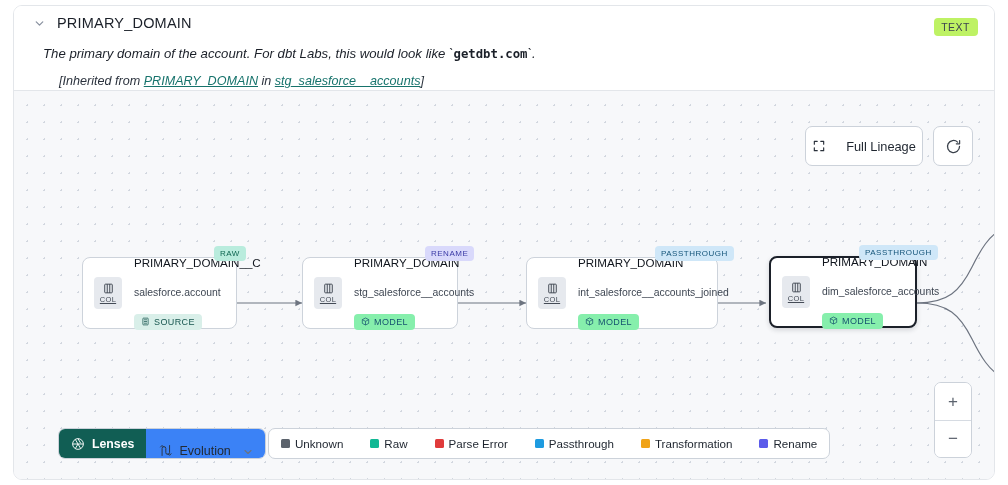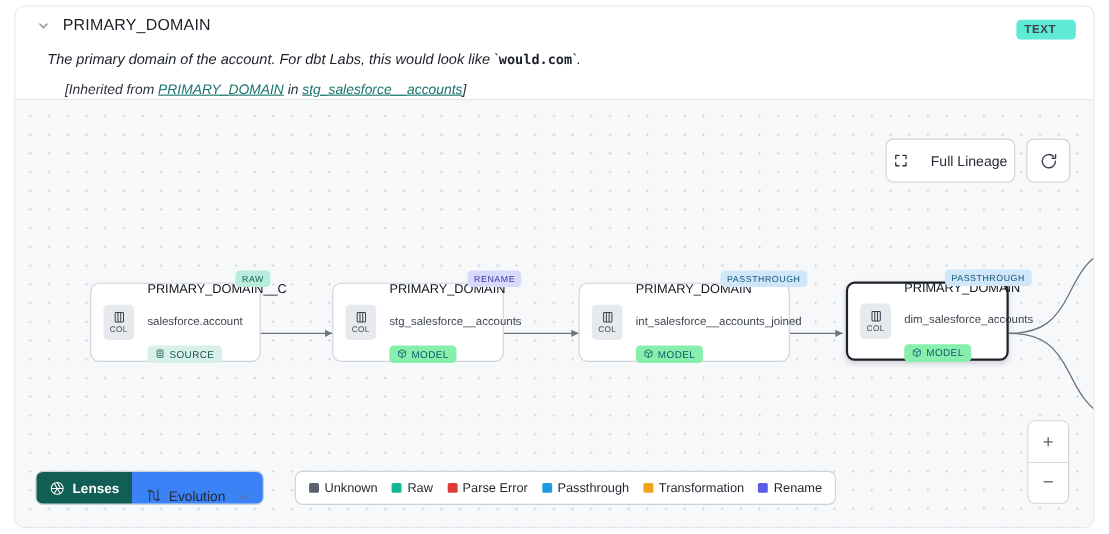--- a/index.html
+++ b/index.html
@@ -49,27 +49,26 @@
   }
   .chev svg { display:block; }
   .hdr-title {
     font-size: 14.5px;
     color: #1b2029;
     letter-spacing: .2px;
   }
   .type-badge {
     position: absolute;
     right: 16px; top: 12px;
-    background: #5eead4;
+    background: #bef264;
     color: #3d4450;
     font-size: 10.5px;
     letter-spacing: .5px;
-    padding: 3px 18px 3px 7px;
+    padding: 3px 8px 3px 7px;
     border-radius: 4px;
-    font-weight: bold;
   }
   .hdr-desc {
     position: absolute;
     left: 29px; top: 40px;
     font-size: 13.2px;
     font-style: italic;
     color: #1b2029;
     white-space: nowrap;
   }
   .hdr-desc .code {
@@ -174,20 +173,21 @@
     display: flex; flex-direction: column;
     align-items: center; justify-content: center;
     gap: 1px;
     flex: 0 0 auto;
   }
   .node .colchip .lbl {
     font-size: 7.5px;
     color: #444b56;
     letter-spacing: .3px;
     line-height: 1;
+    text-decoration: underline;
   }
   .node .body {
     margin-left: 12px;
     display: flex; flex-direction: column;
     gap: 15px;
   }
   .node .n-col {
     font-size: 11.6px;
     color: #10151d;
     line-height: 1.25;
@@ -218,21 +218,21 @@
     border-radius: 4px;
     z-index: 3;
   }
   .flag.raw         { background: #b9ecdd; color: #0f6651; }
   .flag.rename      { background: #d9d9fb; color: #3b3ba6; }
   .flag.passthrough { background: #cfe7f8; color: #15557a; }
 
   
   .tb-left {
     position: absolute;
-    left: 18px; top: 337px;
+    left: 44px; top: 337px;
     height: 31px;
     display: flex;
     border-radius: 7px;
     overflow: hidden;
     border: 1px solid #ccd2da;
     background: #fff;
   }
   .tb-lenses {
     background: #115e54;
     color: #ffffff;
@@ -253,21 +253,21 @@
   .tb-evo .cd { color: #6a7380; margin-left: 4px; }
 
   .legend {
     position: absolute;
     left: 254px; top: 337px;
     height: 31px;
     background: #ffffff;
     border: 1px solid #ccd2da;
     border-radius: 7px;
     display: flex; align-items: center;
-    gap: 13px;
+    gap: 27px;
     padding: 0 12px;
     justify-content: center;
   }
   .lg-item { display: flex; align-items: center; gap: 5px; }
   .lg-sw { width: 9px; height: 9px; border-radius: 1.5px; }
   .lg-tx { font-size: 11.6px; color: #1d242e; }
 
   svg.edges { position: absolute; left: 0; top: 0; width: 980px; height: 390px; overflow: visible; }
 </style>
 </head>
@@ -281,21 +281,21 @@
         <span class="chev">
           <svg class="ic" width="13" height="13" viewBox="0 0 24 24" fill="none" stroke="currentColor" stroke-width="2.4" stroke-linecap="round" stroke-linejoin="round">
             <polyline points="6 9 12 15 18 9"></polyline>
           </svg>
         </span>
         <span class="hdr-title">PRIMARY_DOMAIN</span>
       </div>
 
       <div class="type-badge">TEXT</div>
 
-      <div class="hdr-desc"><span>The primary domain of the account. For dbt Labs, this would look like `</span><span class="code">would.com</span><span>`.</span></div>
+      <div class="hdr-desc"><span>The primary domain of the account. For dbt Labs, this would look like `</span><span class="code">getdbt.com</span><span>`.</span></div>
 
       <div class="hdr-inherit"><span>[Inherited from </span><a>PRIMARY_DOMAIN</a><span> in </span><a>stg_salesforce__accounts</a><span>]</span></div>
     </div>
 
     <div class="canvas">
 
       <svg class="edges">
         <defs>
           <marker id="ah" markerWidth="7" markerHeight="7" refX="6" refY="3" orient="auto">
             <path d="M0,0 L6,3 L0,6 z" fill="#6d7480"></path>

